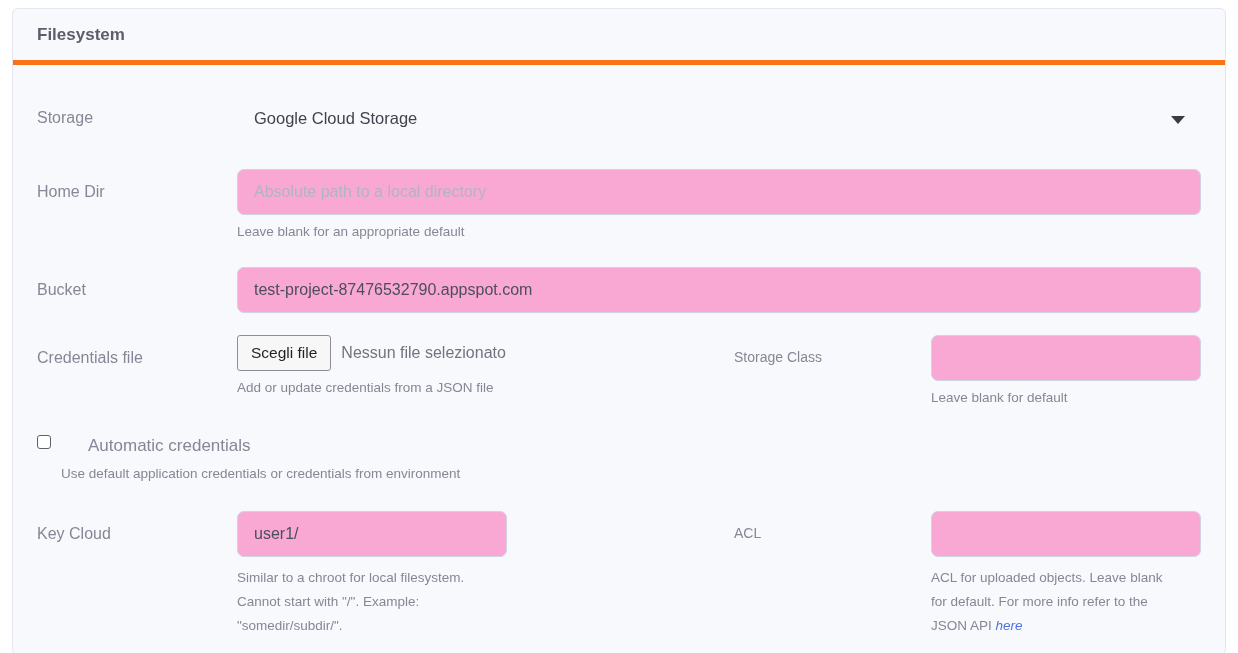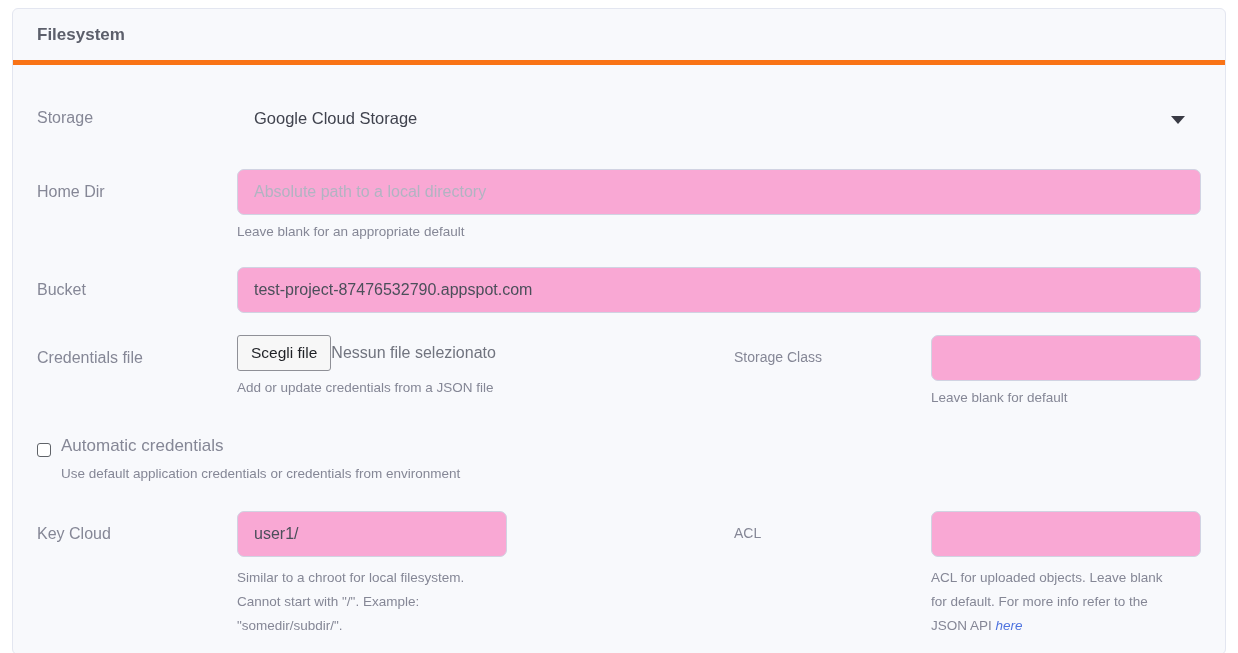--- a/index.html
+++ b/index.html
@@ -61,24 +61,24 @@
   .help-multi { font-size: 13.5px; color: #858796; margin-top: 9px; line-height: 24px; }
   .help a { color: #4e73df; text-decoration: none; font-style: italic; }
 
   .file-row { display: flex; align-items: center; }
   .file-button {
     height: 36px; padding: 0 13px; background: #f7f7f7;
     border: 1px solid #8f9097; border-radius: 3px;
     font-size: 15.5px; color: #1f2126; cursor: pointer;
     font-family: "Liberation Sans", "DejaVu Sans", sans-serif;
   }
-  .file-status { font-size: 16px; color: #71747f; }
+  .file-status { font-size: 16px; color: #71747f; margin-left: 10px; }
 
   .checkbox-group { padding-left: 0; }
-  .checkbox-line { display: flex; align-items: flex-end; }
+  .checkbox-line { display: flex; align-items: flex-start; gap: 27px; }
   .checkbox-box {
     width: 14px; height: 14px; background: #ffffff;
     border: 1.5px solid #5f6368; border-radius: 3px;
     flex: 0 0 auto; cursor: pointer;
   }
   .checkbox-label { font-size: 17px; color: #858796; margin-left: 10px; line-height: 22px; }
   .checkbox-help { margin-left: 24px; font-size: 13.5px; color: #858796; margin-top: 8px; line-height: 18px; }
 </style>
 </head>
 <body>

